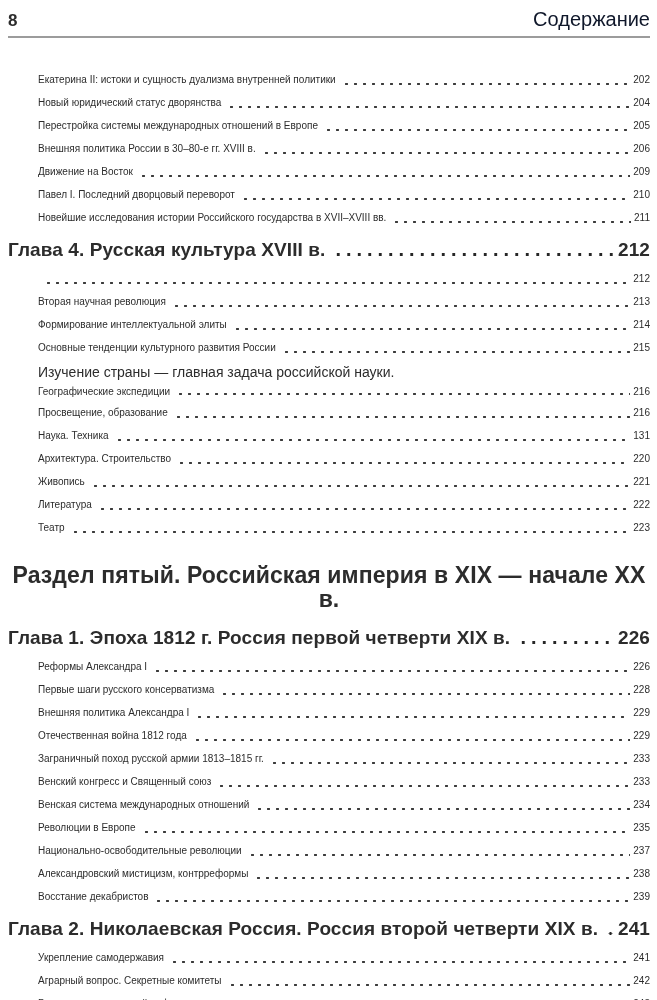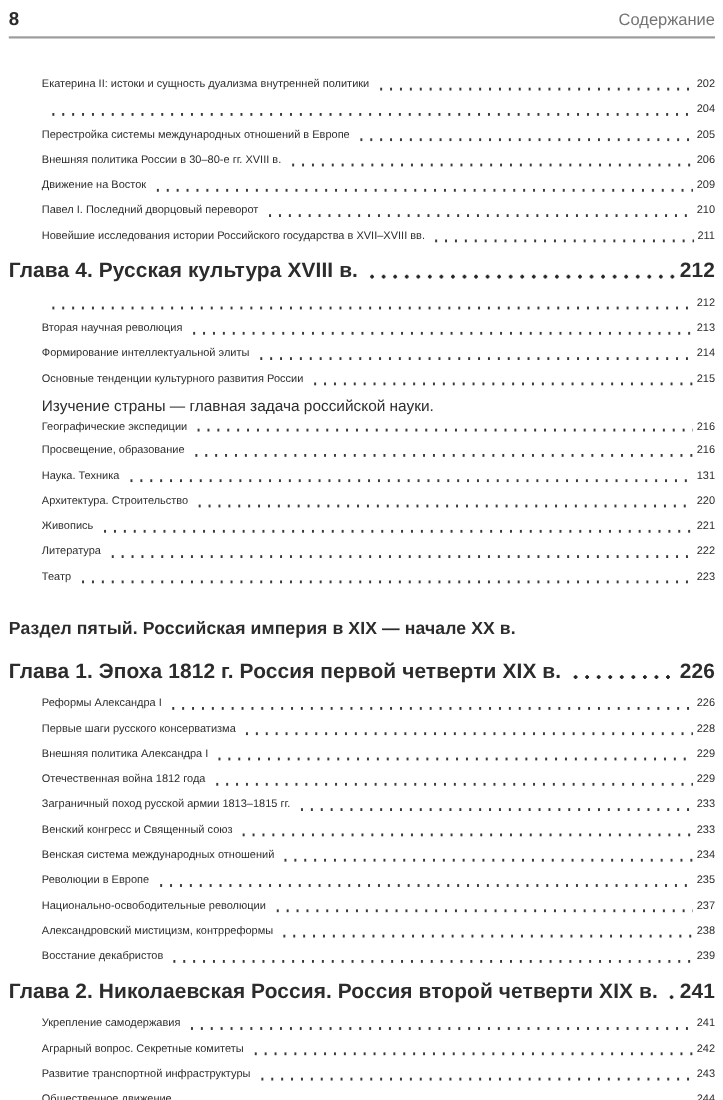--- a/index.html
+++ b/index.html
@@ -18,21 +18,21 @@
 
   
   .header{
     display:flex;
     justify-content:space-between;
     align-items:baseline;
     padding:8px 0 5px 0;
     border-bottom:2px solid var(--rule);
   }
   .header .folio{font-size:17px;font-weight:bold;letter-spacing:.3px;}
-  .header .running-title{font-size:15px;color:#737373;}
+  .header .running-title{font-size:20px;color:#0f172a;}
 
   
   .toc{margin-top:30px;}
 
   .row{
     display:flex;
     align-items:baseline;
   }
   .row .dots{
     flex:1 1 auto;
@@ -66,21 +66,22 @@
     letter-spacing:.1px;
   }
   .chapter-row .dots{
     margin:0 4px 0 6px;
     background-image:radial-gradient(circle, #262626 1.5px, transparent 1.75px);
     background-size:10.5px 7px;
     background-position:left 2px bottom 5px;
   }
 
   .section-heading{
-    font-size:16px;
+    text-align:center;
+    font-size:23px;
     font-weight:bold;
     line-height:24px;
     margin-top:24px;
     margin-bottom:14px;
     letter-spacing:.1px;
   }
 </style>
 </head>
 <body>
 
@@ -91,20 +92,21 @@
     <span class="running-title">Содержание</span>
   </div>
 
   <div class="toc">
       <div class="row entry-row">
         <span>Екатерина II: истоки и сущность дуализма внутренней политики</span>
         <span class="dots"></span>
         <span class="pg">202</span>
       </div>
       <div class="row entry-row">
+        <span>Новый юридический статус дворянства</span>
         <span class="dots"></span>
         <span class="pg">204</span>
       </div>
       <div class="row entry-row">
         <span>Перестройка системы международных отношений в Европе</span>
         <span class="dots"></span>
         <span class="pg">205</span>
       </div>
       <div class="row entry-row">
         <span>Внешняя политика России в 30–80-е гг. XVIII в.</span>

